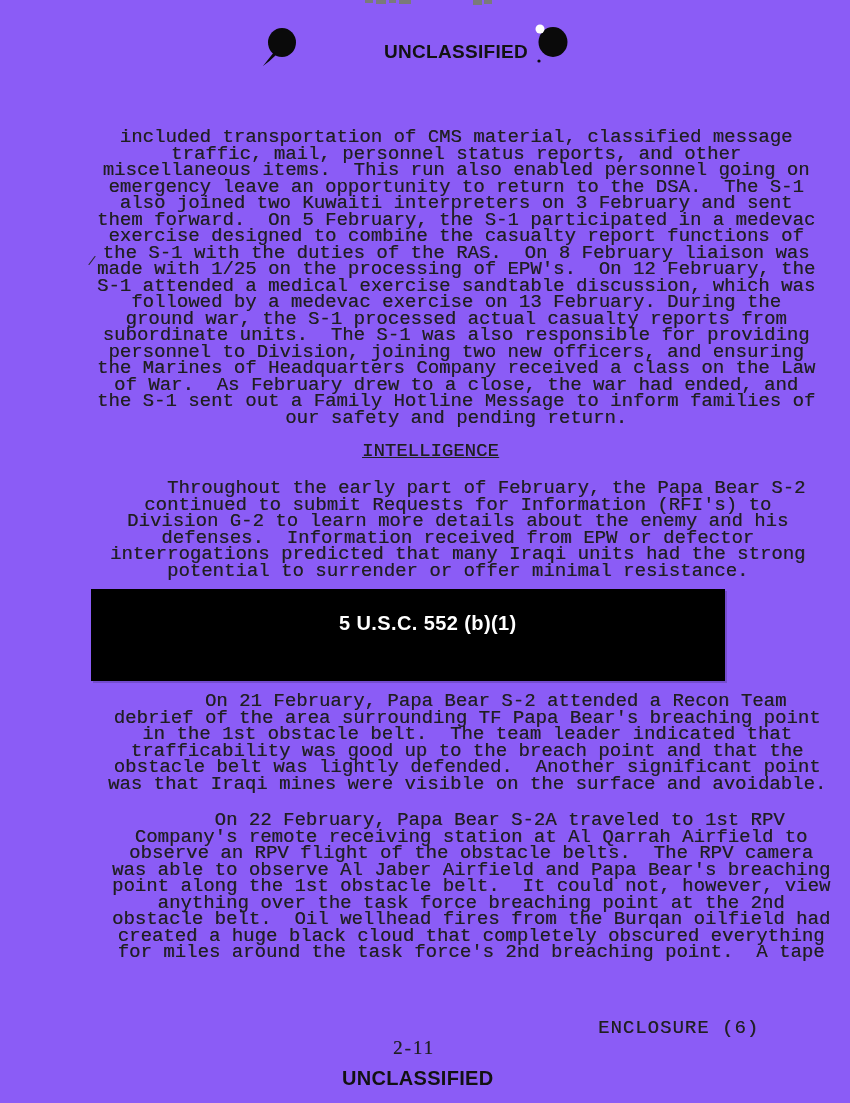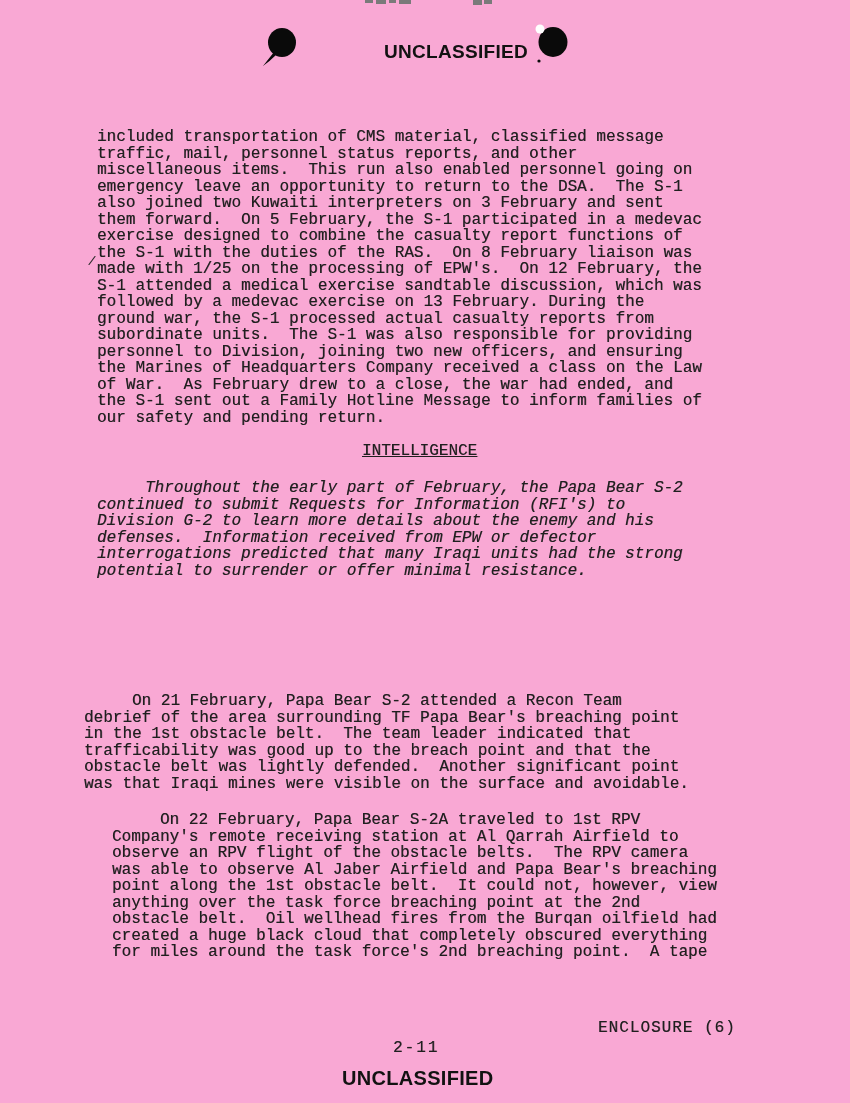--- a/index.html
+++ b/index.html
@@ -1,28 +1,29 @@
 <!DOCTYPE html>
 <html><head>
 <meta charset="utf-8">
 <style>
   html, body { margin: 0; padding: 0; background: #ffffff; }
   .page {
     position: relative;
     width: 850px;
     height: 1103px;
-    background: #f9a8d4;
+    background: #8b5cf6;
     overflow: hidden;
     font-family: "Liberation Mono", "DejaVu Sans Mono", monospace;
     color: #1f1f1f;
+    text-align: center;
   }
   .mono {
     position: absolute;
     font-family: "Liberation Mono", "DejaVu Sans Mono", monospace;
-    font-size: 16px;
+    font-size: 19px;
     line-height: 16.5px;
     white-space: pre;
     margin: 0;
     color: #1f1f1f;
     text-shadow: 0.4px 0 0 rgba(20,20,20,0.55);
   }
   .sans-bold {
     position: absolute;
     font-family: "Liberation Sans", sans-serif;
     font-weight: 700;
@@ -109,44 +110,47 @@
 personnel to Division, joining two new officers, and ensuring
 the Marines of Headquarters Company received a class on the Law
 of War.  As February drew to a close, the war had ended, and
 the S-1 sent out a Family Hotline Message to inform families of
 our safety and pending return.</pre>
 
   <span class="stray-mark">/</span>
 
   <div class="mono" style="left:362px; top:443px;text-decoration:underline;">INTELLIGENCE</div>
 
-  <pre class="mono" style="left:97px; top:480px;font-style:italic;">     Throughout the early part of February, the Papa Bear S-2
+  <pre class="mono" style="left:110px; top:480px;">     Throughout the early part of February, the Papa Bear S-2
 continued to submit Requests for Information (RFI's) to
 Division G-2 to learn more details about the enemy and his
 defenses.  Information received from EPW or defector
 interrogations predicted that many Iraqi units had the strong
 potential to surrender or offer minimal resistance.</pre>
 
+  <div class="redaction-box">
+    <div class="redaction-label">5 U.S.C. 552 (b)(1)</div>
+  </div>
 
-  <pre class="mono" style="left:84px; top:693px;">     On 21 February, Papa Bear S-2 attended a Recon Team
+  <pre class="mono" style="left:108px; top:693px;">     On 21 February, Papa Bear S-2 attended a Recon Team
 debrief of the area surrounding TF Papa Bear's breaching point
 in the 1st obstacle belt.  The team leader indicated that
 trafficability was good up to the breach point and that the
 obstacle belt was lightly defended.  Another significant point
 was that Iraqi mines were visible on the surface and avoidable.</pre>
 
   <pre class="mono" style="left:112px; top:812px;">     On 22 February, Papa Bear S-2A traveled to 1st RPV
 Company's remote receiving station at Al Qarrah Airfield to
 observe an RPV flight of the obstacle belts.  The RPV camera
 was able to observe Al Jaber Airfield and Papa Bear's breaching
 point along the 1st obstacle belt.  It could not, however, view
 anything over the task force breaching point at the 2nd
 obstacle belt.  Oil wellhead fires from the Burqan oilfield had
 created a huge black cloud that completely obscured everything
 for miles around the task force's 2nd breaching point.  A tape</pre>
 
   <div class="mono" style="left:598px; top:1020px; letter-spacing:1px;">ENCLOSURE (6)</div>
 
-  <div class="mono" style="left:393px; top:1040px; letter-spacing:2px;">2-11</div>
+  <div class="mono" style="left:393px; top:1040px; letter-spacing:2px;font-family:Liberation Serif, serif;">2-11</div>
 
   <div class="sans-bold" style="left:342px; top:1068px; font-size:20px;">UNCLASSIFIED</div>
 
 </div>
 
 </body></html>

